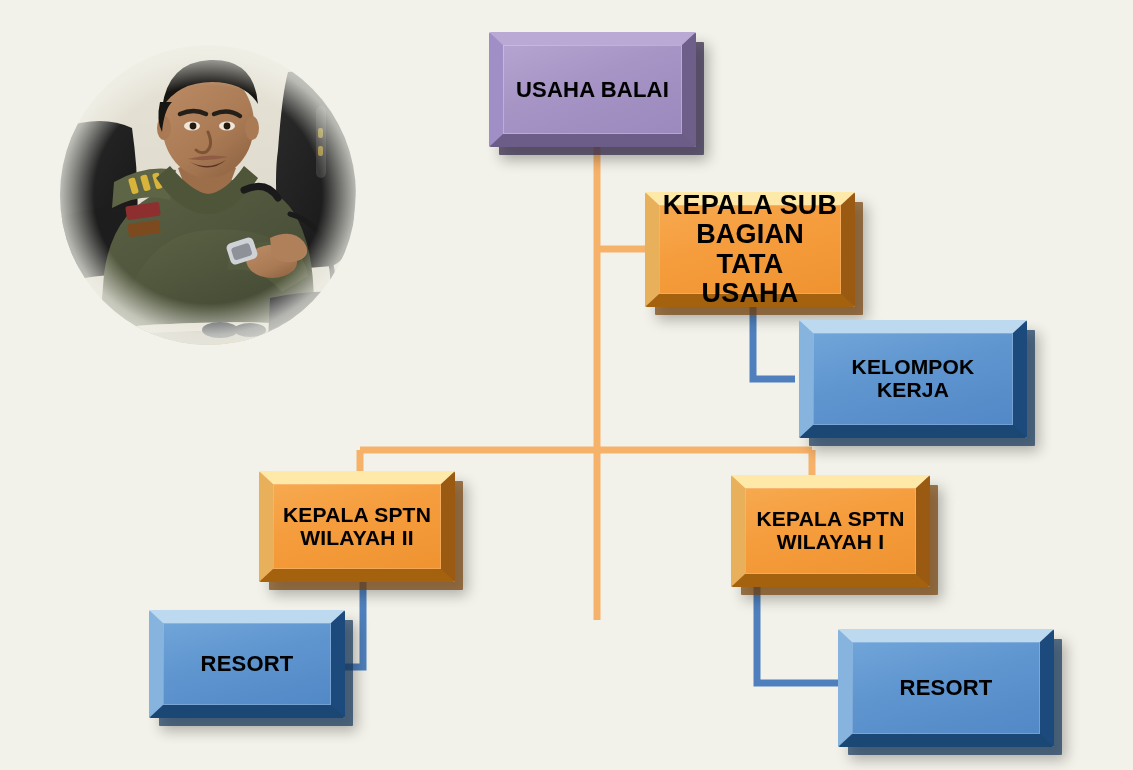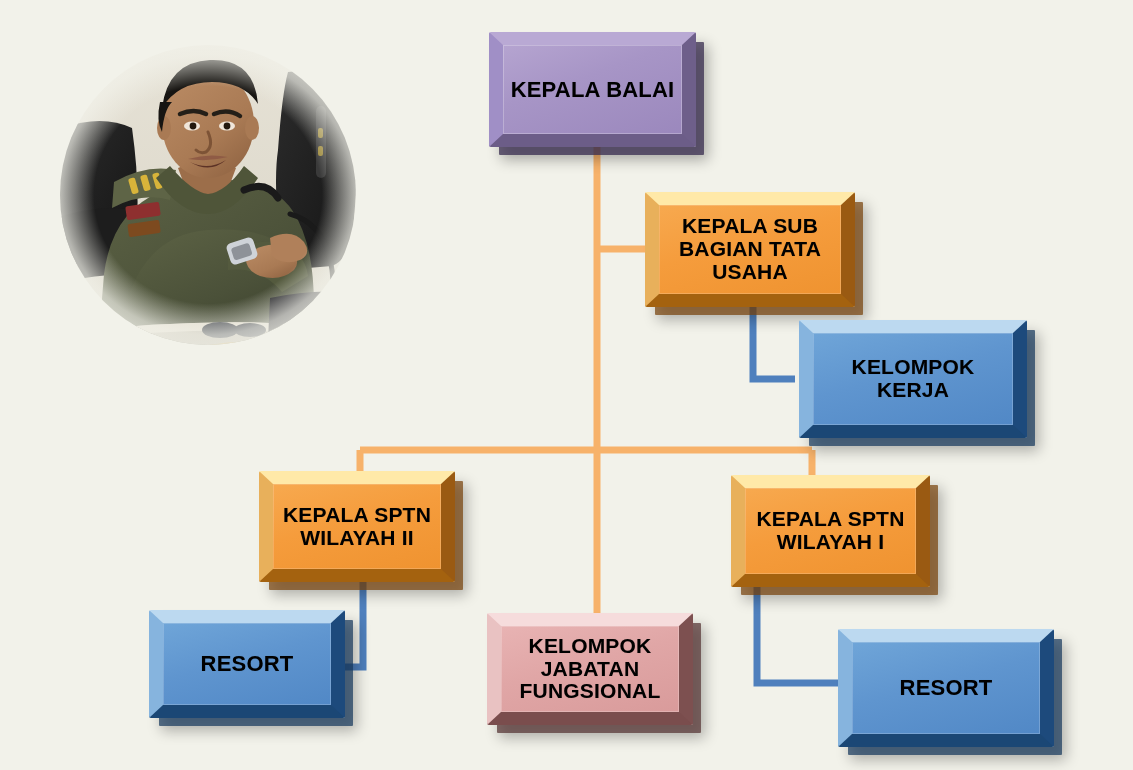--- a/index.html
+++ b/index.html
@@ -242,48 +242,43 @@
 
       <path d="M753 306 L753 379 L795 379"></path>
 
       <path d="M363 580 L363 667 L336 667"></path>
 
       <path d="M757 585 L757 683 L845 683"></path>
     </g>
   </svg>
 
   <div class="node n-purple" style="left:489px; top:32px; width:207px; height:115px; font-size:22px;">
-    <span class="label">KEPALA BALAI</span>
-  </div>
-
-  <div class="node n-orange" style="left:645px; top:192px; width:210px; height:115px; font-size:21px;">
+    <span class="label">USAHA BALAI</span>
+  </div>
+
+  <div class="node n-orange" style="left:645px; top:192px; width:210px; height:115px; font-size:27px;">
     <span class="label">KEPALA SUB
 BAGIAN TATA
 USAHA</span>
   </div>
 
   <div class="node n-blue" style="left:783px; top:320px; width:228px; height:118px; font-size:21px;margin-left:16px;">
     <span class="label">KELOMPOK KERJA</span>
   </div>
 
   <div class="node n-orange" style="left:259px; top:471px; width:196px; height:111px; font-size:21px;">
     <span class="label">KEPALA SPTN
 WILAYAH II</span>
   </div>
 
   <div class="node n-orange" style="left:731px; top:475px; width:199px; height:112px; font-size:21px;">
     <span class="label">KEPALA SPTN
 WILAYAH I</span>
   </div>
 
-  <div class="node n-pink" style="left:487px; top:613px; width:206px; height:112px; font-size:21px;">
-    <span class="label">KELOMPOK
-JABATAN
-FUNGSIONAL</span>
-  </div>
 
   <div class="node n-blue" style="left:149px; top:610px; width:196px; height:108px; font-size:22px;">
     <span class="label">RESORT</span>
   </div>
 
   <div class="node n-blue" style="left:838px; top:629px; width:216px; height:118px; font-size:22px;">
     <span class="label">RESORT</span>
   </div>
 
 </div>

